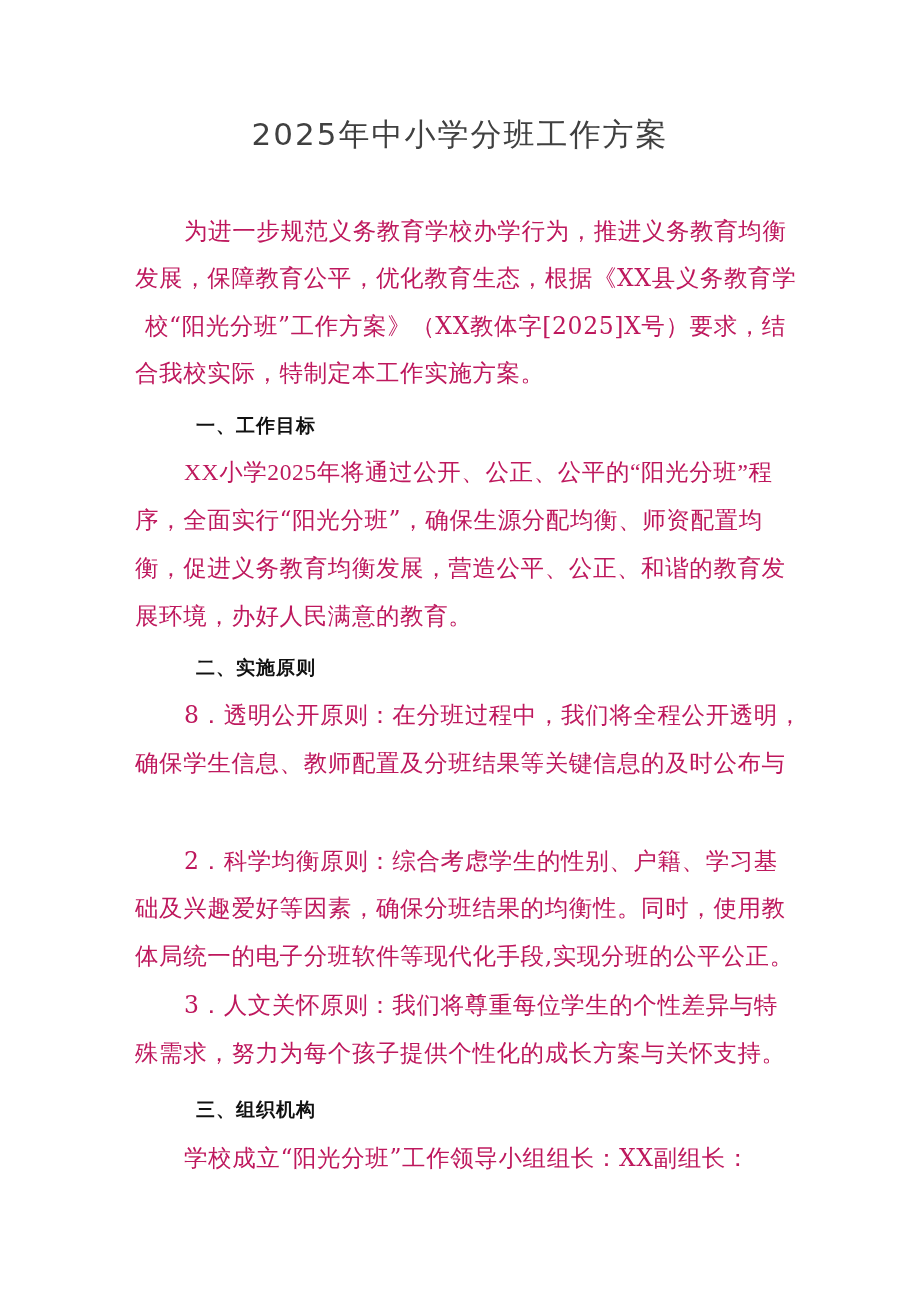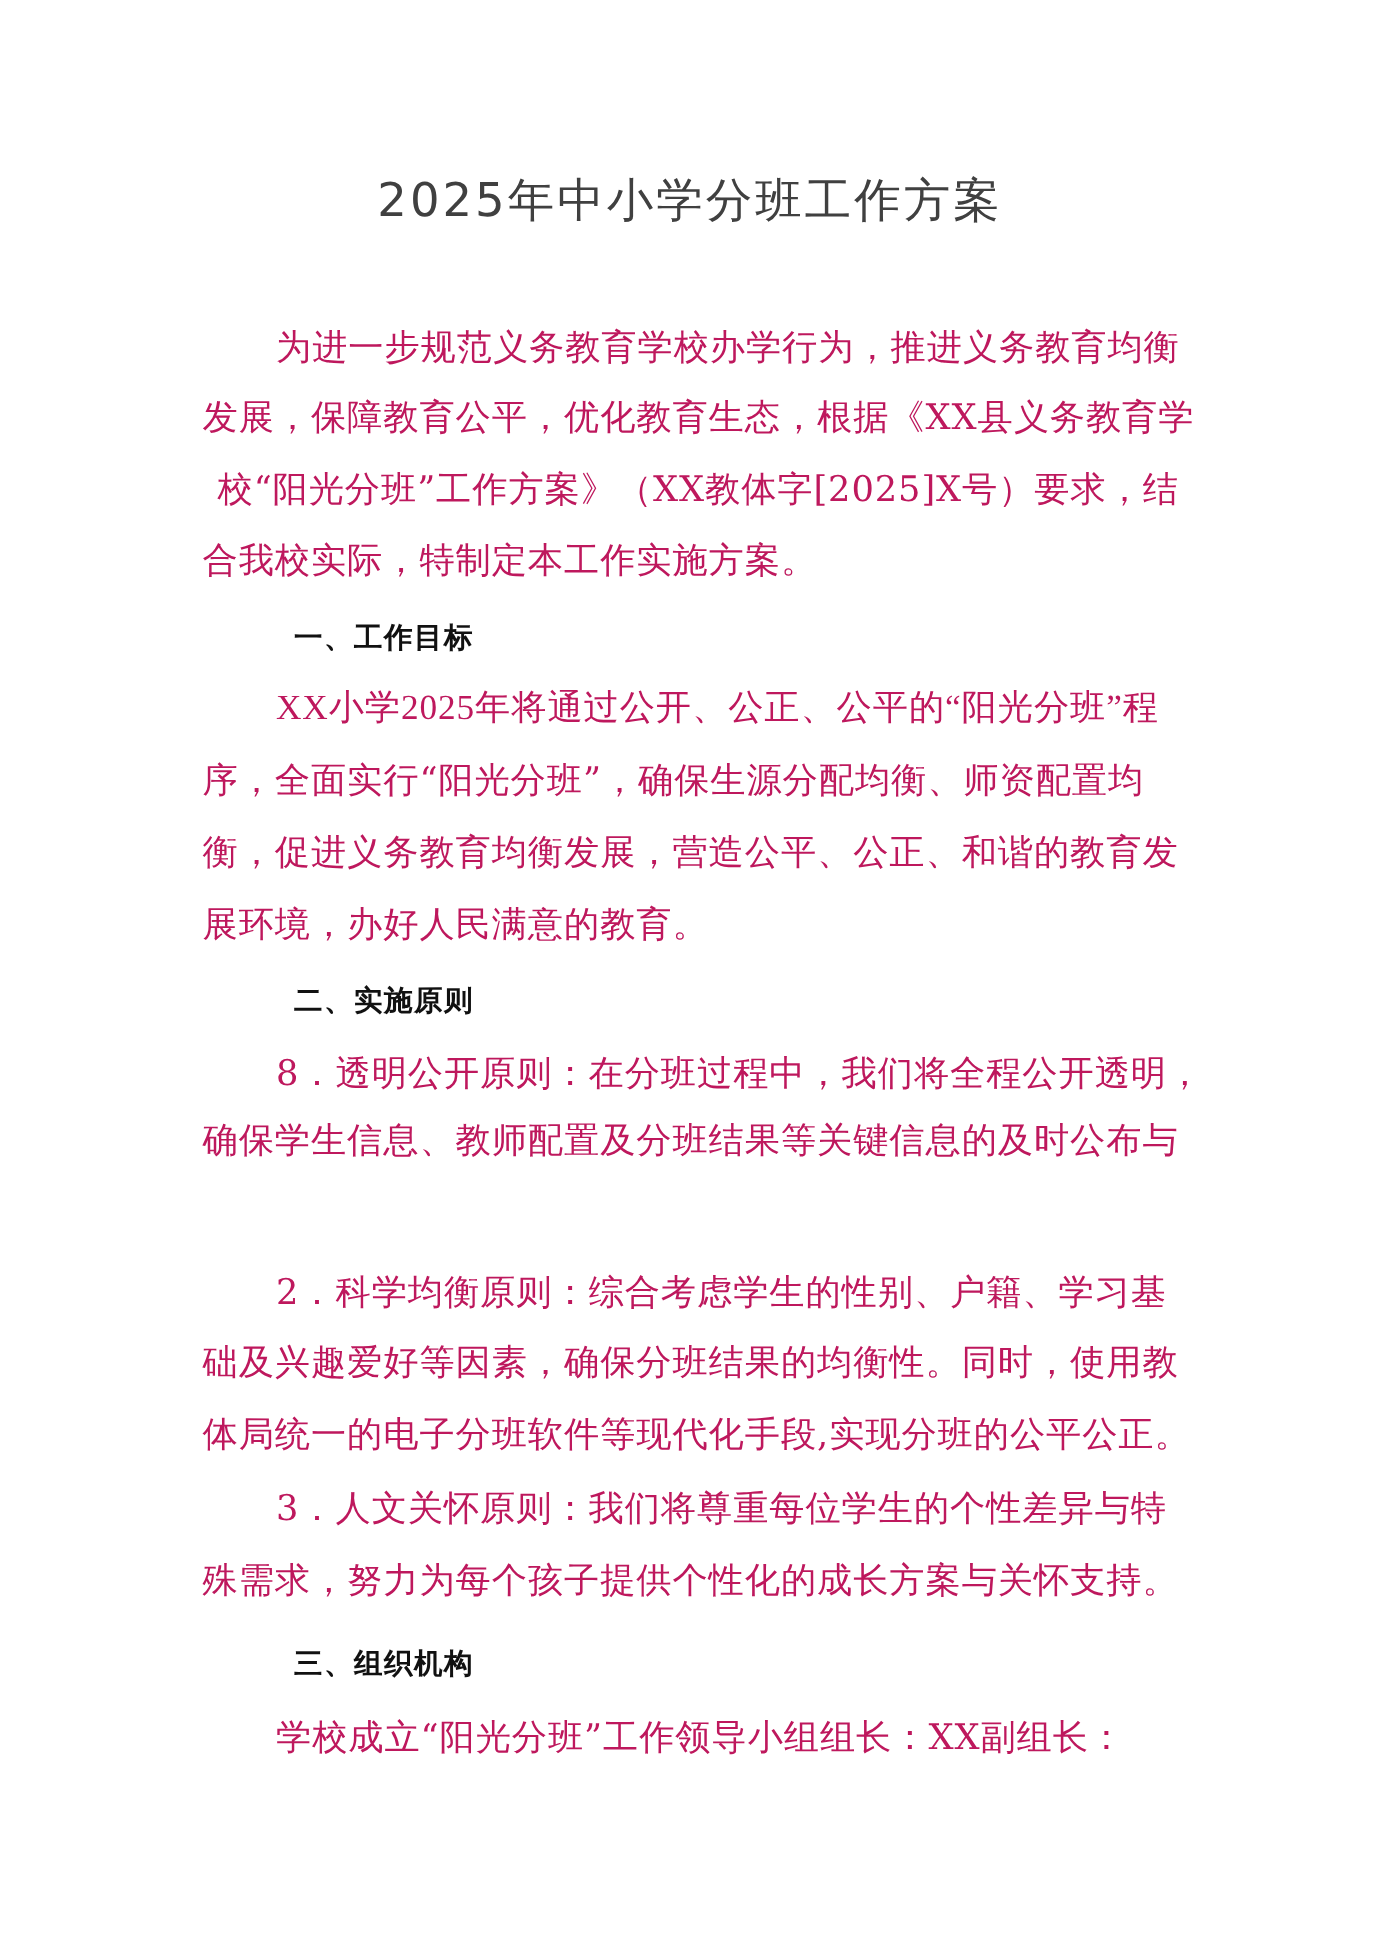--- a/index.html
+++ b/index.html
@@ -70,21 +70,21 @@
   <div class="line" style="top:358px;">合我校实际，特制定本工作实施方案。</div>
 
   <div class="heading" style="top:410px;">一、工作目标</div>
   <div class="line indent" style="top:457px;font-family:Liberation Serif, serif;">XX小学2025年将通过公开、公正、公平的“阳光分班”程</div>
   <div class="line" style="top:553px;">衡，促进义务教育均衡发展，营造公平、公正、和谐的教育发</div>
   <div class="line" style="top:505px;">序，全面实行“阳光分班”，确保生源分配均衡、师资配置均</div>
   <div class="line" style="top:601px;">展环境，办好人民满意的教育。</div>
 
   <div class="heading" style="top:652px;">二、实施原则</div>
   <div class="line indent" style="top:700px;">8．透明公开原则：在分班过程中，我们将全程公开透明，</div>
-  <div class="line" style="top:748px;font-family:Liberation Mono, monospace;">确保学生信息、教师配置及分班结果等关键信息的及时公布与</div>
+  <div class="line" style="top:748px;">确保学生信息、教师配置及分班结果等关键信息的及时公布与</div>
 
   <div class="line indent" style="top:846px;">2．科学均衡原则：综合考虑学生的性别、户籍、学习基</div>
   <div class="line" style="top:893px;">础及兴趣爱好等因素，确保分班结果的均衡性。同时，使用教</div>
   <div class="line" style="top:941px;">体局统一的电子分班软件等现代化手段,实现分班的公平公正。</div>
 
   <div class="line indent" style="top:990px;">3．人文关怀原则：我们将尊重每位学生的个性差异与特</div>
   <div class="line" style="top:1038px;">殊需求，努力为每个孩子提供个性化的成长方案与关怀支持。</div>
 
   <div class="heading" style="top:1094px;">三、组织机构</div>
   <div class="line indent" style="top:1143px;">学校成立“阳光分班”工作领导小组组长：XX副组长：</div>

